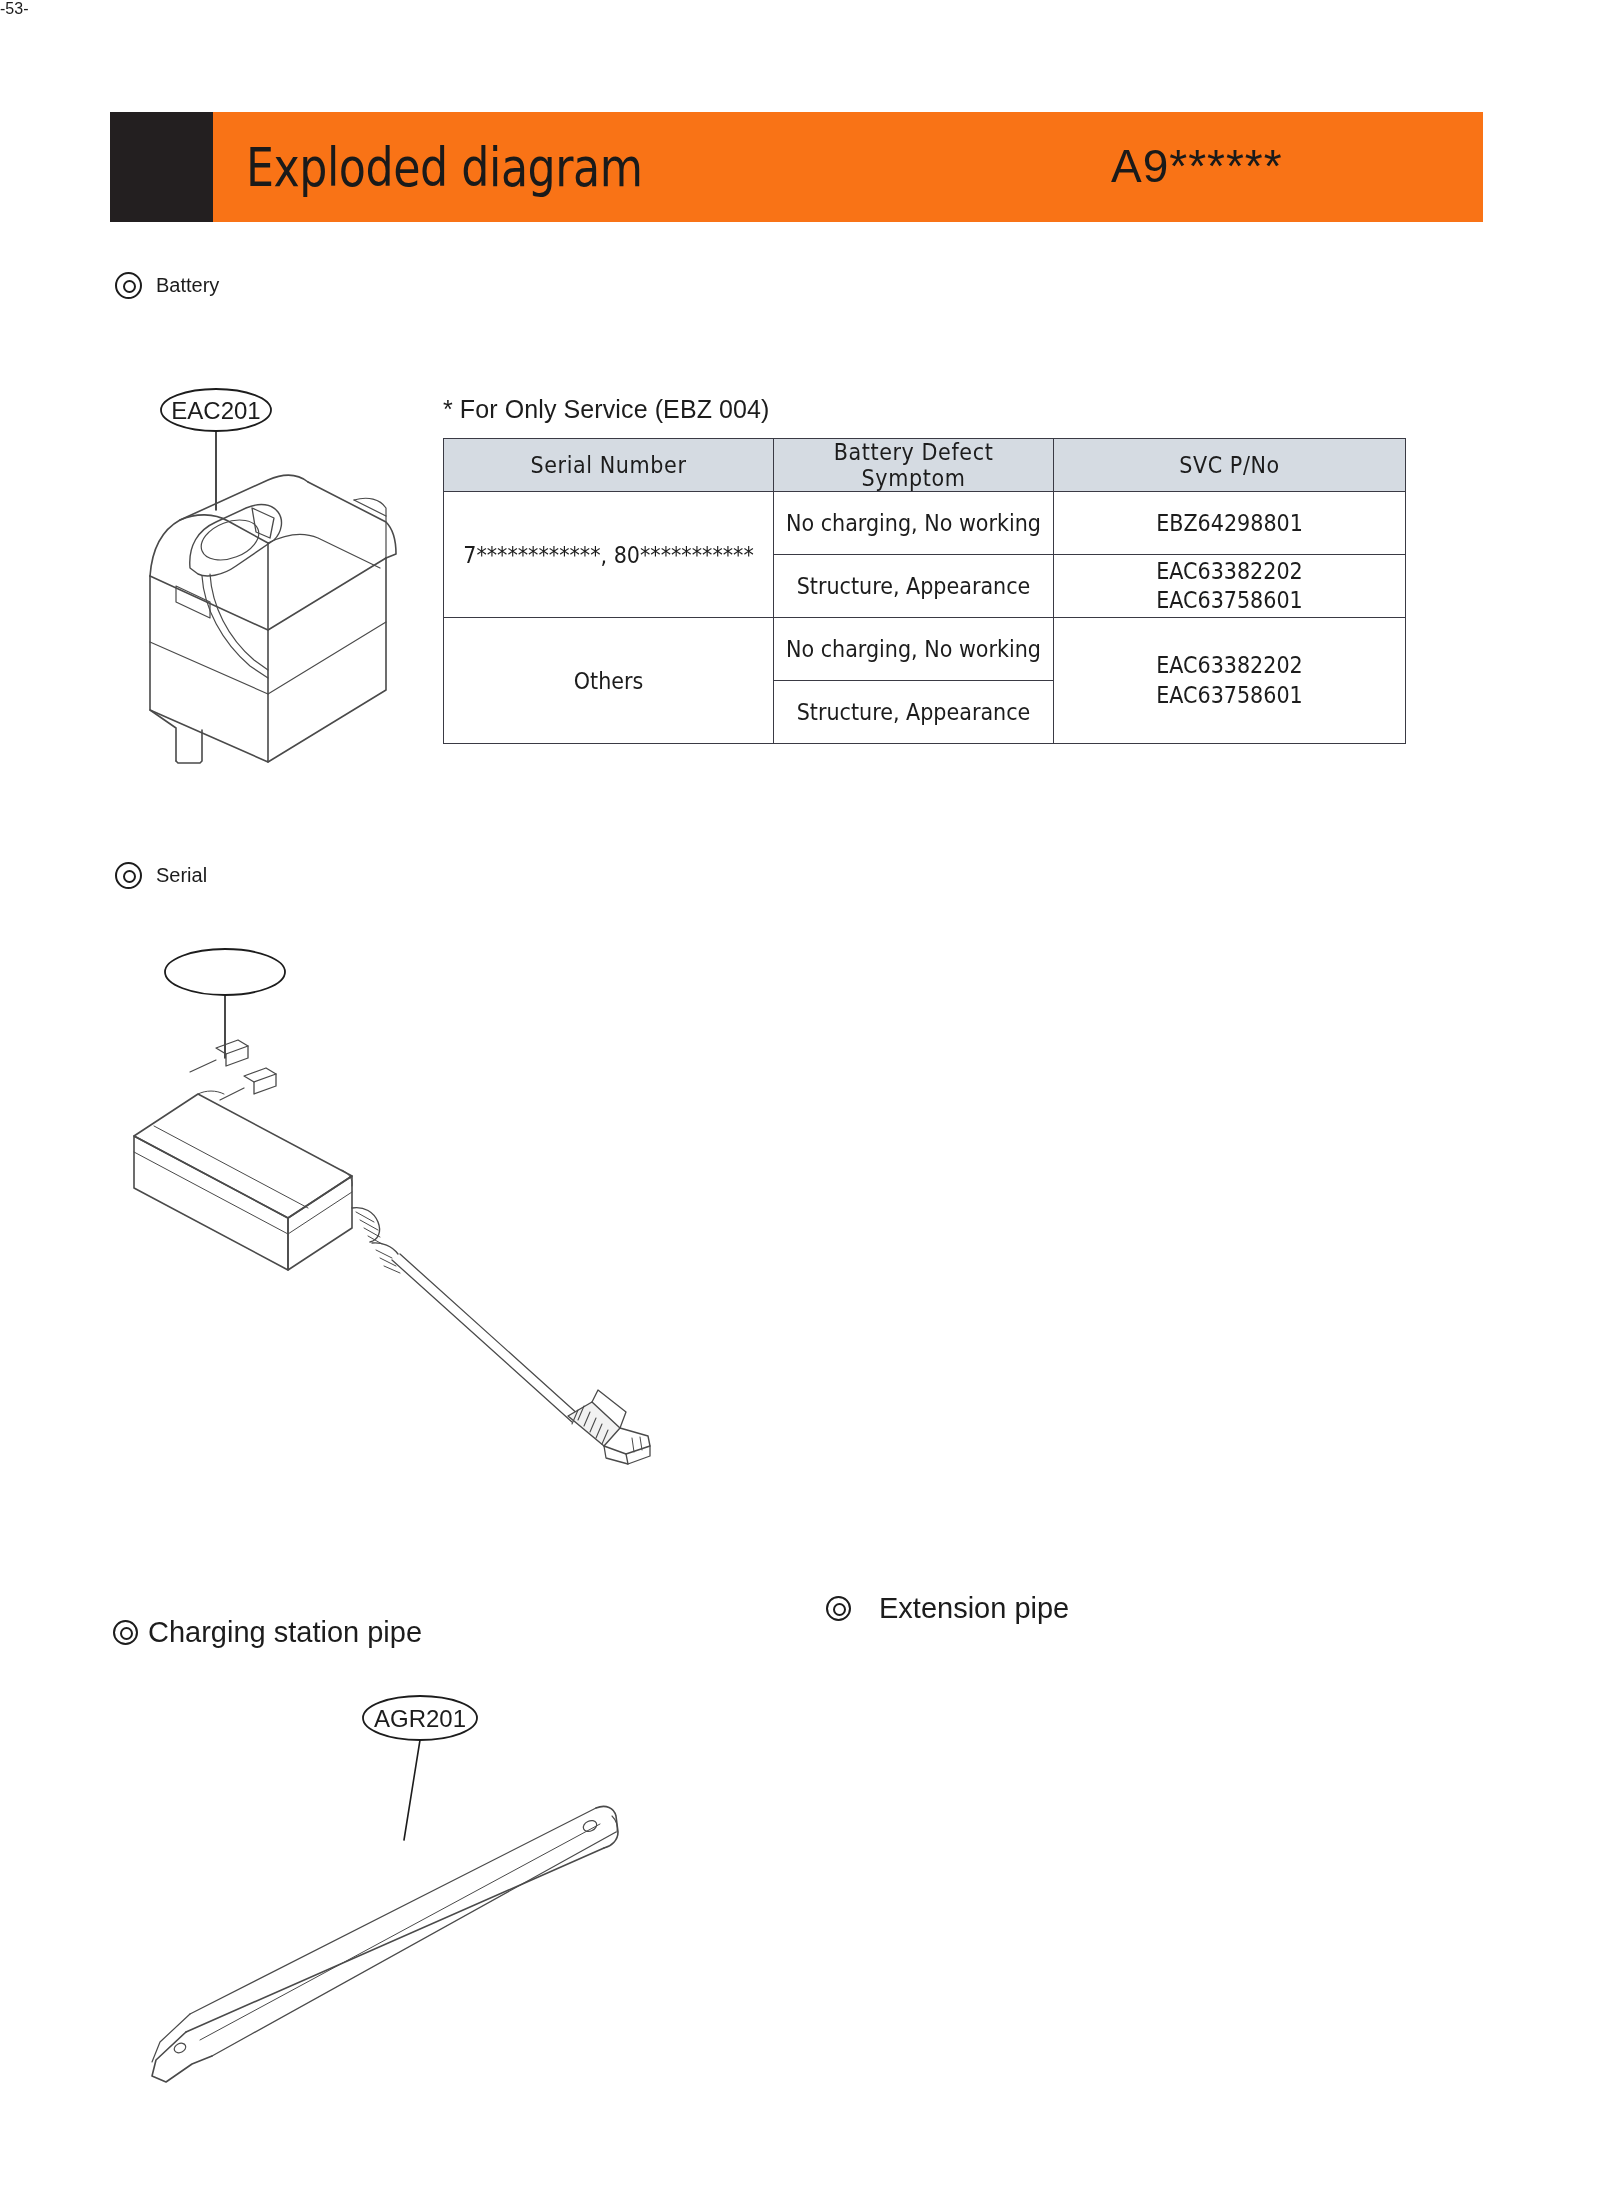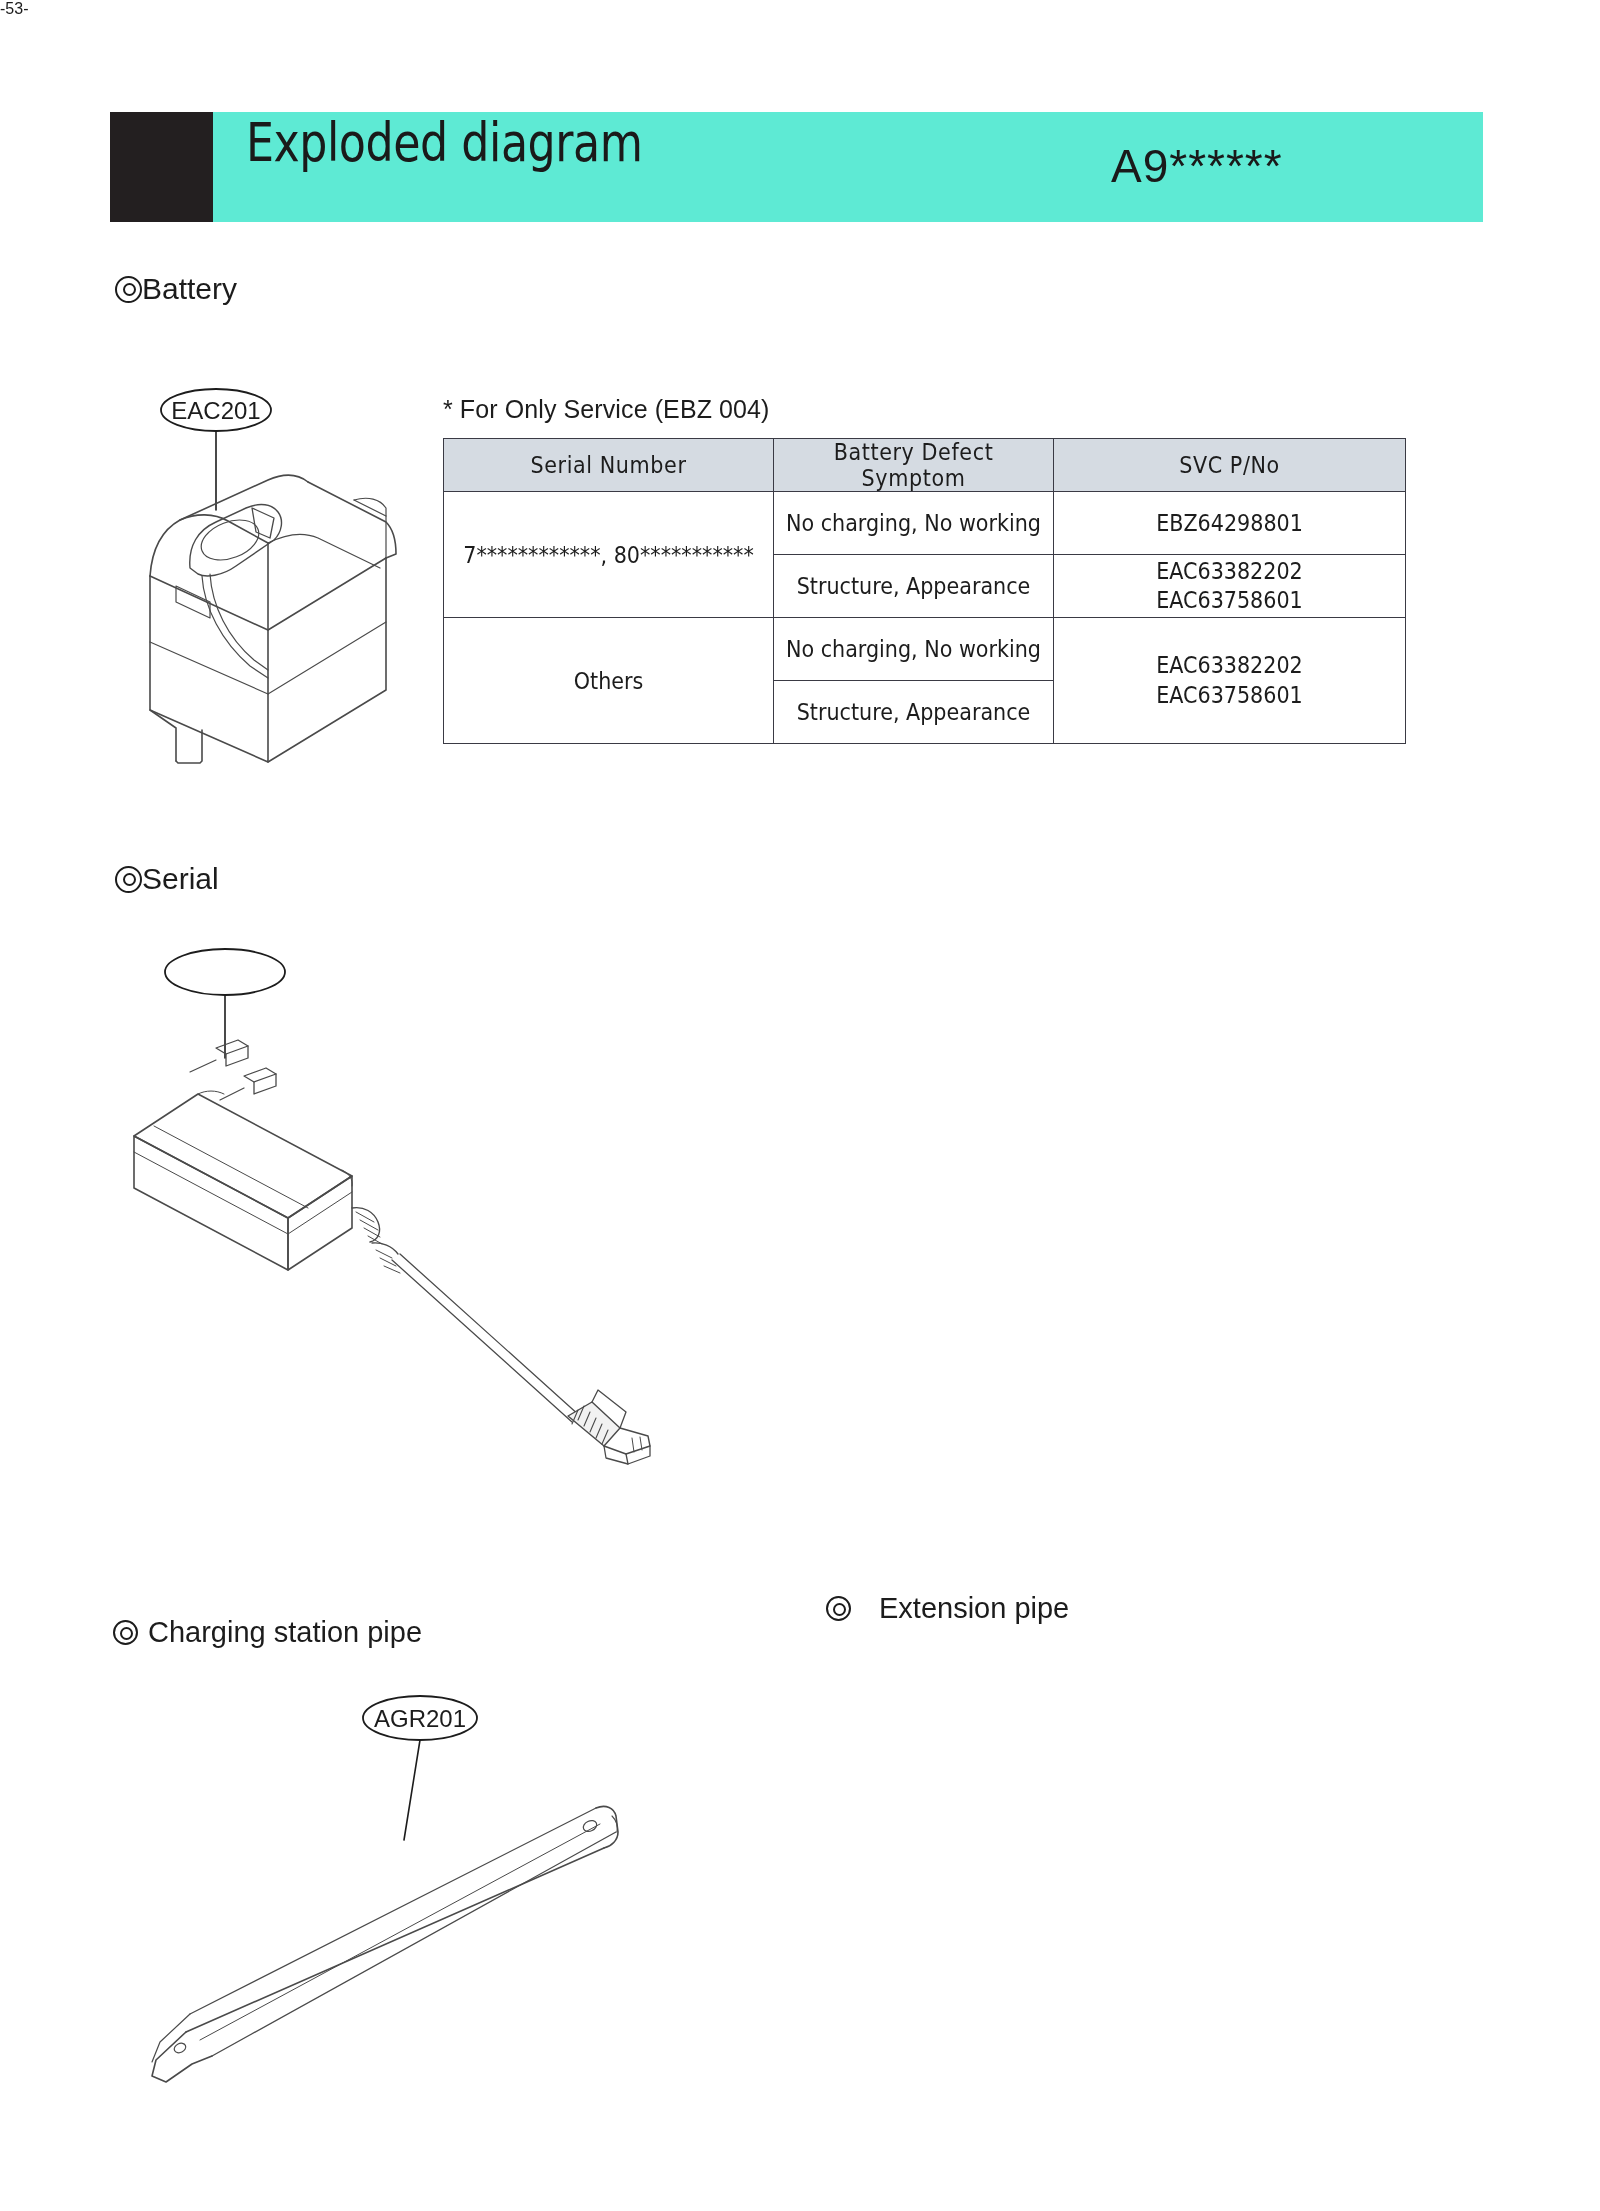--- a/index.html
+++ b/index.html
@@ -26,22 +26,23 @@
     display: flex;
     align-items: stretch;
   }
   .header-swatch {
     width: 103px;
     background: #231f20;
     flex: 0 0 auto;
   }
   .header-body {
     flex: 1 1 auto;
-    background: #5eead4;
+    background: #f97316;
     display: flex;
+    align-items: center;
     position: relative;
   }
   .header-title {
     font-family: "Liberation Sans Narrow", "DejaVu Sans Condensed", "Liberation Sans", sans-serif;
     font-size: 53px;
     letter-spacing: -0.5px;
     margin-left: 33px;
     color: #1a1a1a;
     transform: scaleX(0.93);
     transform-origin: left center;
@@ -55,21 +56,22 @@
     font-weight: 400;
     letter-spacing: 1px;
     color: #1a1a1a;
   }
 
   
   .section-label {
     position: absolute;
     display: flex;
     align-items: center;
-    font-size: 30px;
+    gap: 14px;
+    font-size: 20px;
     color: #1c1c1c;
     white-space: nowrap;
   }
   .bullet-ring {
     display: inline-block;
     width: 23px;
     height: 23px;
     border: 2.2px solid #1c1c1c;
     border-radius: 50%;
     position: relative;

